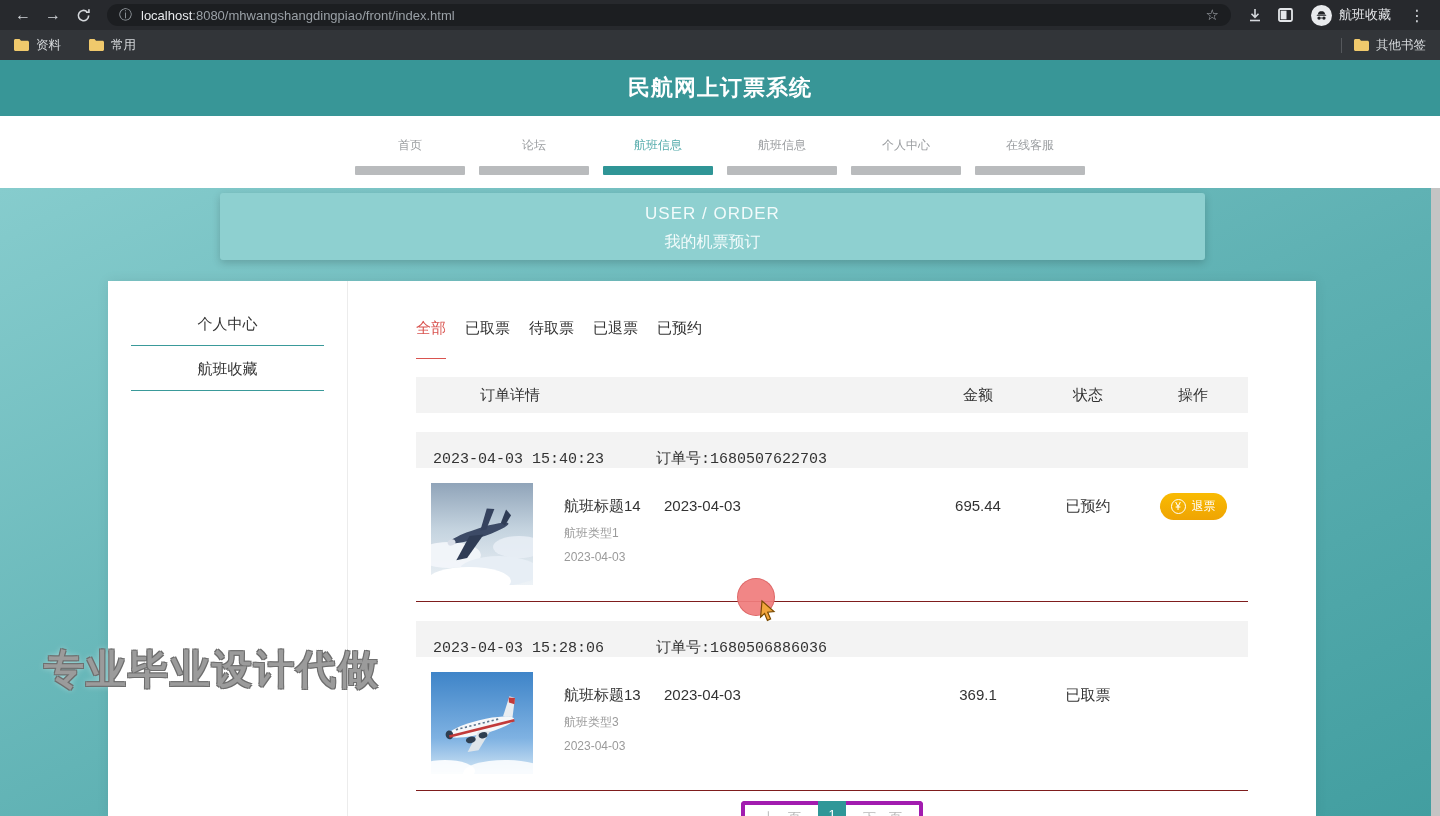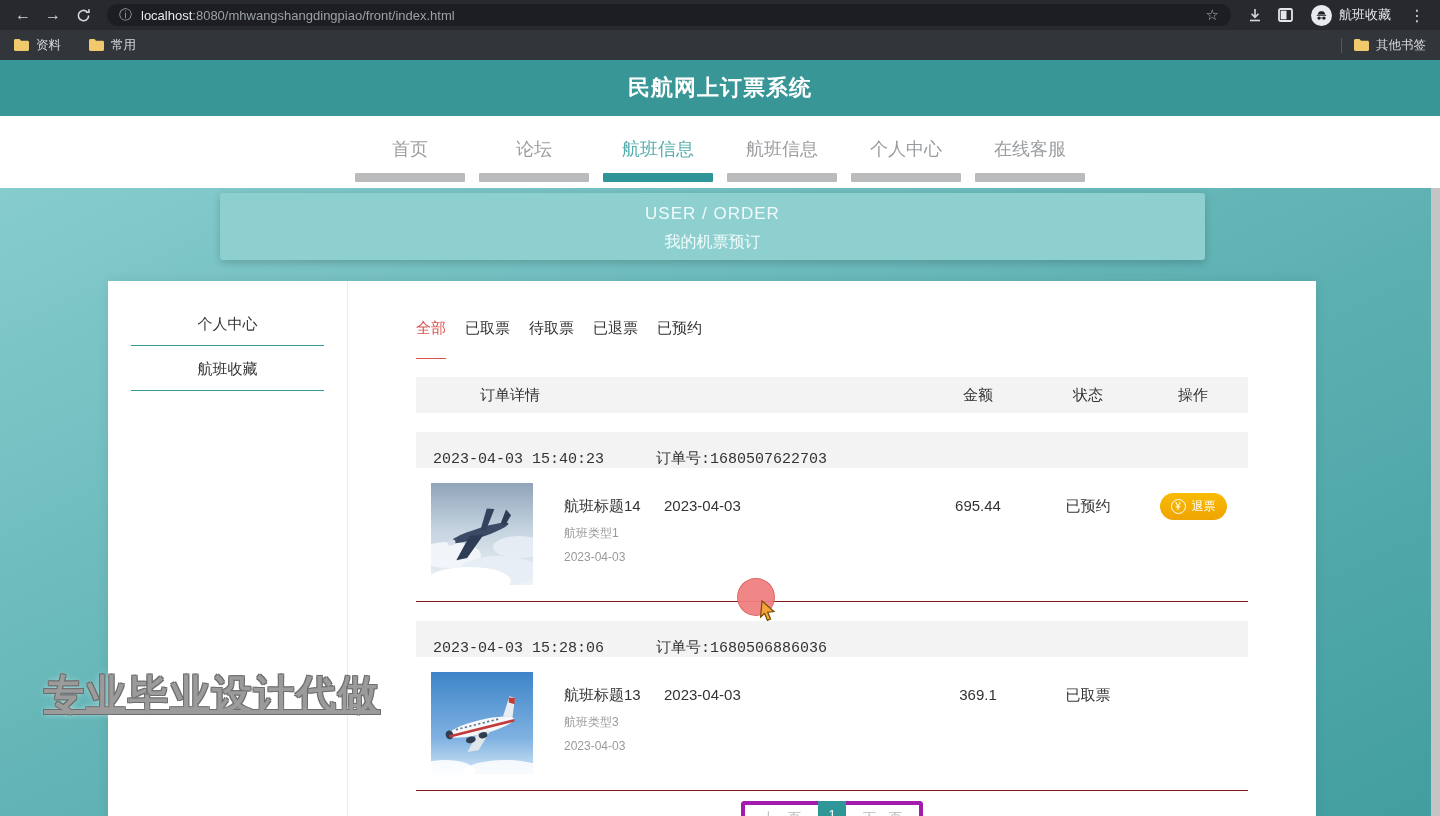--- a/index.html
+++ b/index.html
@@ -29,21 +29,21 @@
   .bm-right{margin-left:auto;display:flex;align-items:center;gap:12px;}
   .bm-sep{width:1px;height:15px;background:#55585c;}
   
   .site-header{position:absolute;top:60px;left:0;right:0;height:56px;background:#389697;
     display:flex;align-items:center;justify-content:center;z-index:5;}
   .site-title{color:#fff;font-size:22px;font-weight:bold;letter-spacing:1px;}
   .navbar{position:absolute;top:116px;left:0;right:0;height:72px;background:#fff;
     display:flex;justify-content:center;z-index:5;}
   .nav-tabs{display:flex;gap:14px;padding-top:21px;}
   .nav-tab{width:110px;text-align:center;cursor:pointer;}
-  .nav-tab .lbl{display:block;font-size:18px;color:#9a9da0;margin-bottom:12px;}
+  .nav-tab .lbl{display:block;font-size:12px;color:#9a9da0;margin-bottom:12px;}
   .nav-tab .bar{height:9px;background:#b9bbbd;border-radius:1px;}
   .nav-tab.active .lbl{color:#56acac;}
   .nav-tab.active .bar{background:#2f9596;}
   
   .page{position:absolute;top:188px;left:0;right:0;bottom:0;
     background:linear-gradient(155deg,#86cccd 0%,#5db0b2 55%,#429ea0 100%);}
   .banner{position:absolute;left:220px;top:5px;width:985px;height:67px;background:#8ed0d0;
     border-radius:3px;box-shadow:0 3px 8px rgba(0,0,0,.18);text-align:center;
     color:#f2fbfb;padding-top:11px;}
   .banner .eyebrow{font-size:17px;letter-spacing:1px;margin-bottom:8px;}
@@ -85,23 +85,23 @@
   .yen{width:15px;height:15px;border:1px solid #fff;border-radius:50%;display:flex;
     align-items:center;justify-content:center;font-size:10px;line-height:1;}
   .pagination{display:flex;justify-content:center;margin-top:10px;}
   .pg-btn{height:28px;line-height:26px;padding:0 17px;background:#fff;border:4px solid #a21caf;
     color:#b9b9b9;font-size:13px;cursor:pointer;}
   .pg-btn.prev{border-radius:4px 0 0 4px;border-right:none;}
   .pg-btn.next{border-radius:0 4px 4px 0;border-left:none;}
   .pg-cur{width:28px;height:28px;line-height:28px;text-align:center;background:#2f9798;
     color:#fff;font-size:13px;cursor:pointer;}
   
-  .watermark{position:absolute;left:44px;top:479px;font-size:40px;font-weight:bold;
+  .watermark{position:absolute;left:44px;top:454px;font-size:40px;font-weight:bold;
     color:#9b9b9b;letter-spacing:2px;z-index:50;white-space:nowrap;
-    text-shadow:-1px -1px 0 #6e6e6e,1px -1px 0 #6e6e6e,-1px 1px 0 #6e6e6e,1px 1px 0 #6e6e6e,0 0 6px rgba(255,255,255,.55);text-decoration:underline;}
+    text-shadow:-1px -1px 0 #6e6e6e,1px -1px 0 #6e6e6e,-1px 1px 0 #6e6e6e,1px 1px 0 #6e6e6e,0 0 6px rgba(255,255,255,.55);}
   .cursor-hl{position:absolute;left:737px;top:390px;width:38px;height:38px;border-radius:50%;
     background:rgba(240,125,125,.93);border:1px solid rgba(219,99,99,.9);z-index:60;}
   .cursor-hl svg{position:absolute;right:-4px;bottom:-7px;}
   .scrollbar{position:absolute;right:0;top:0;bottom:0;width:9px;background:#c4c4c4;z-index:40;}
 </style>
 </head>
 <body>
 
 <div class="toolbar">
   <span class="tb-btn">←</span>

